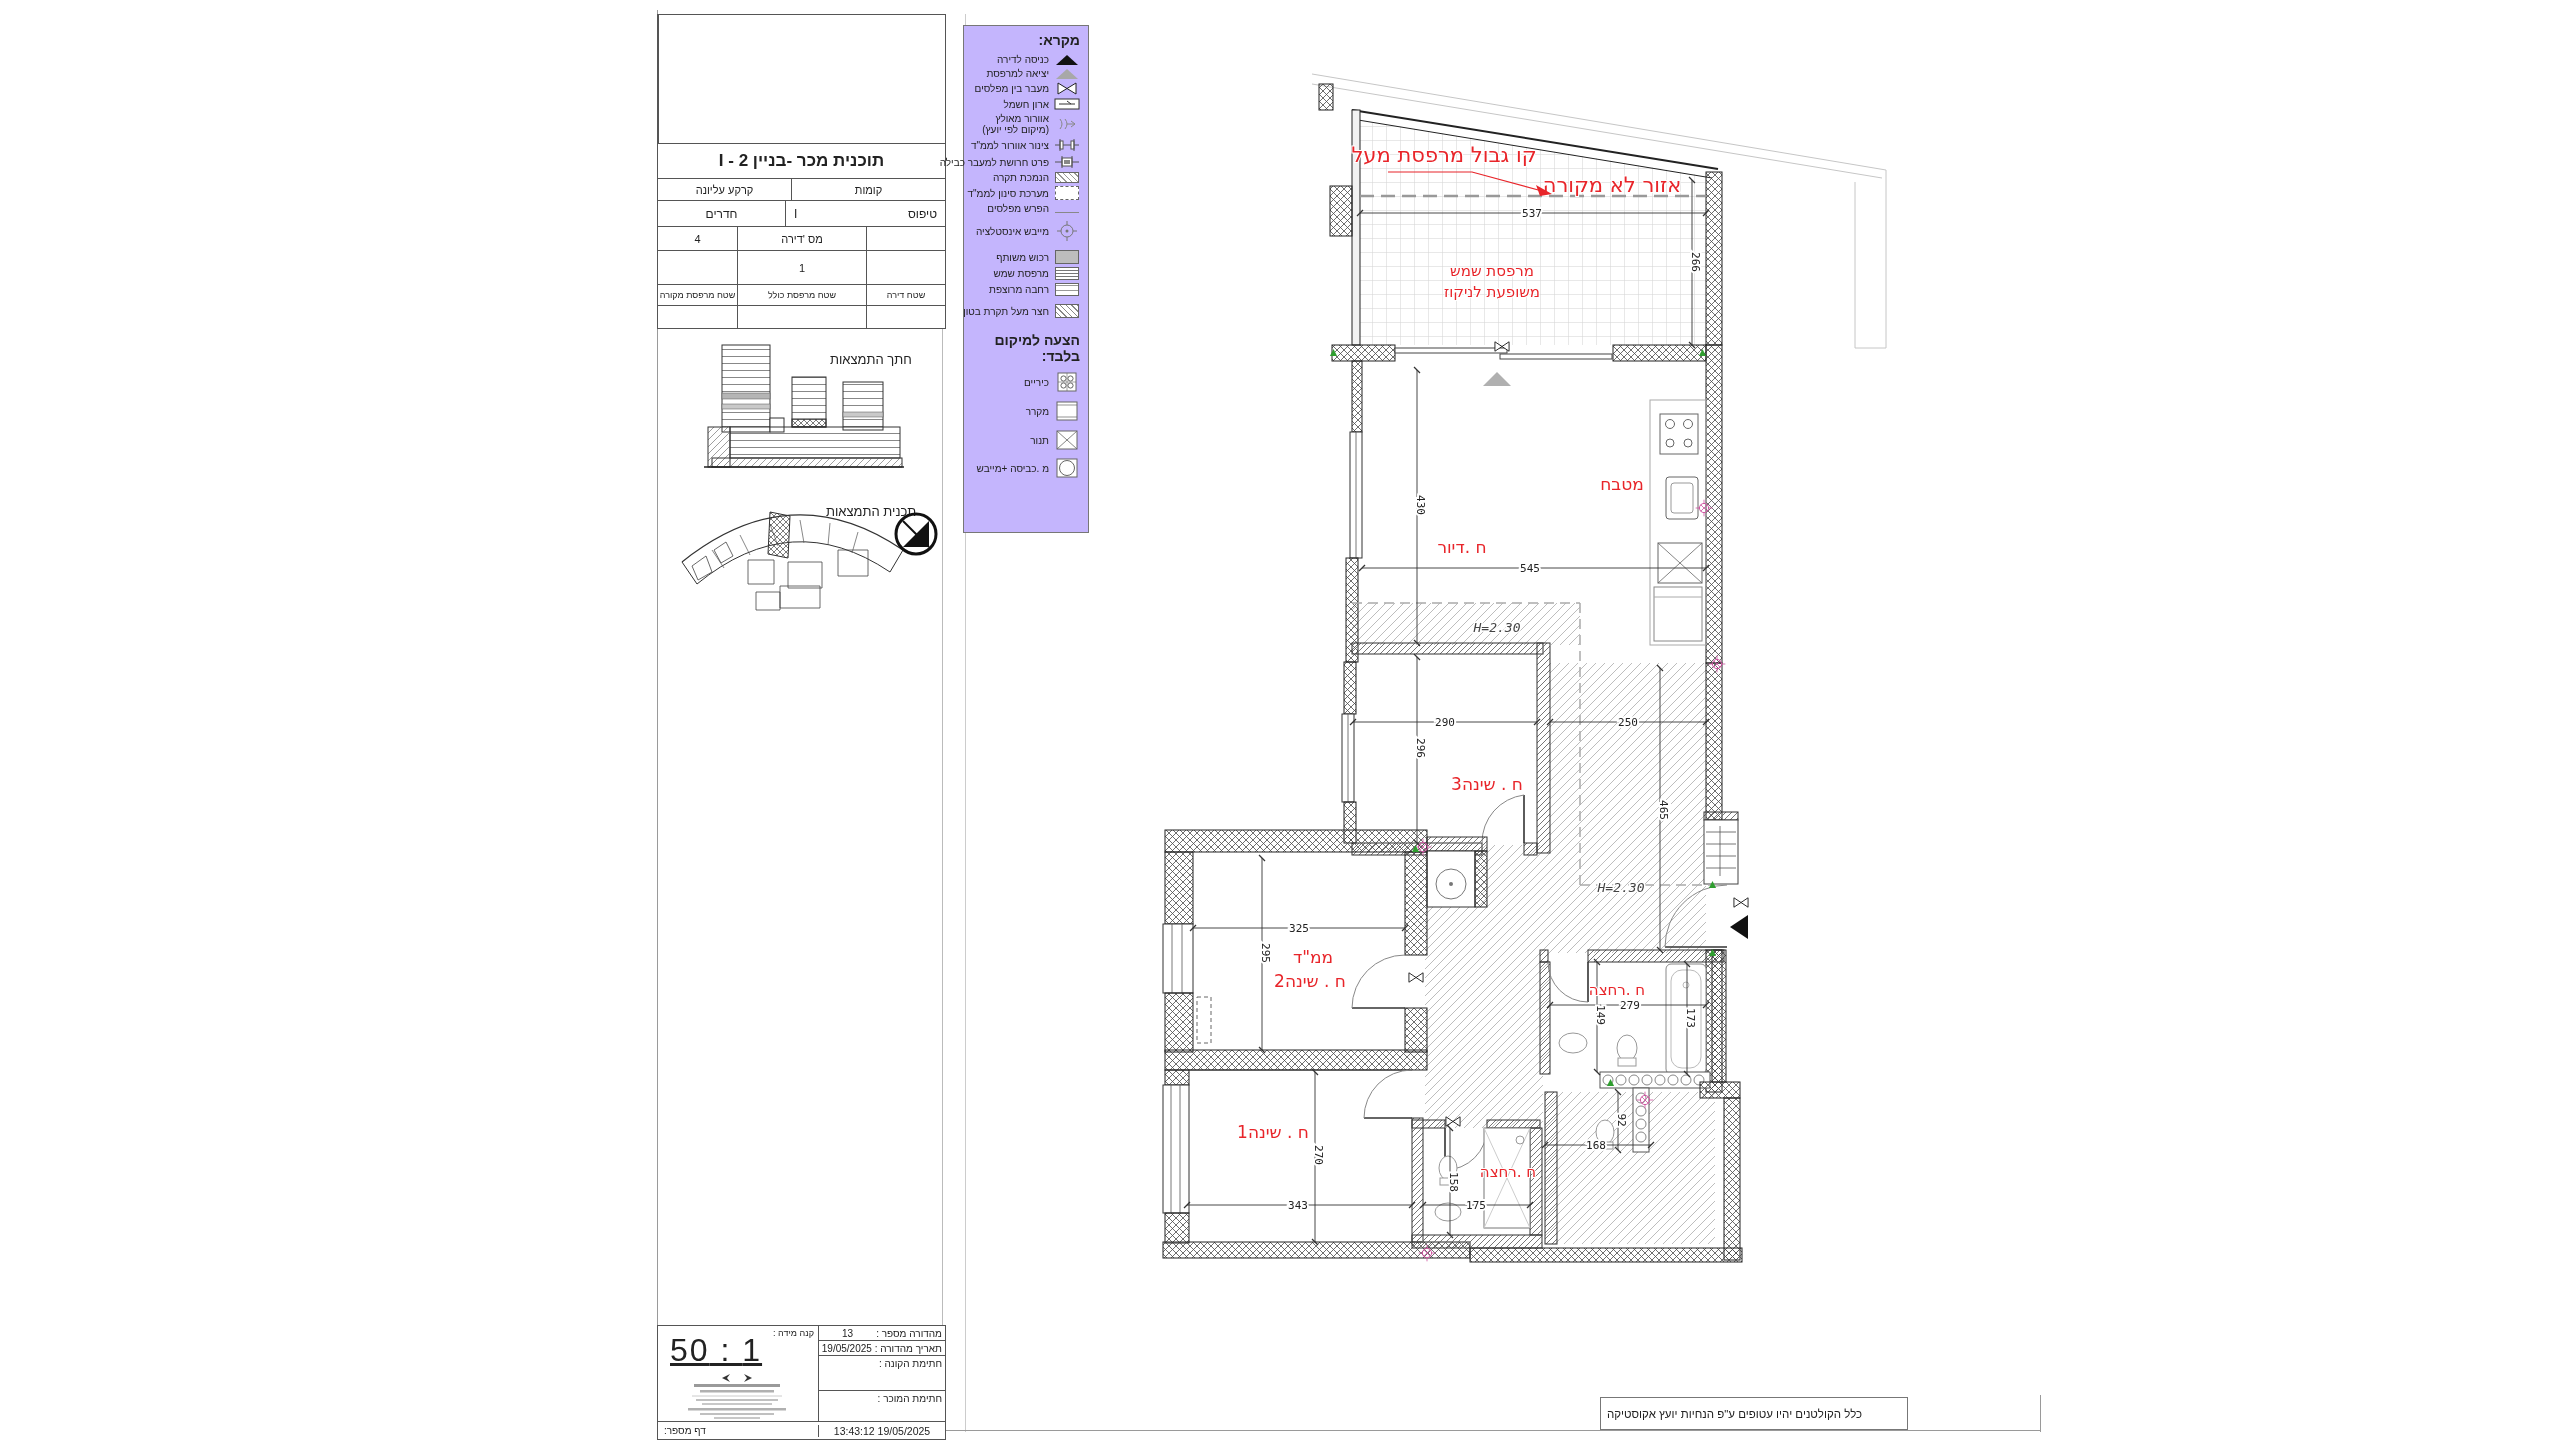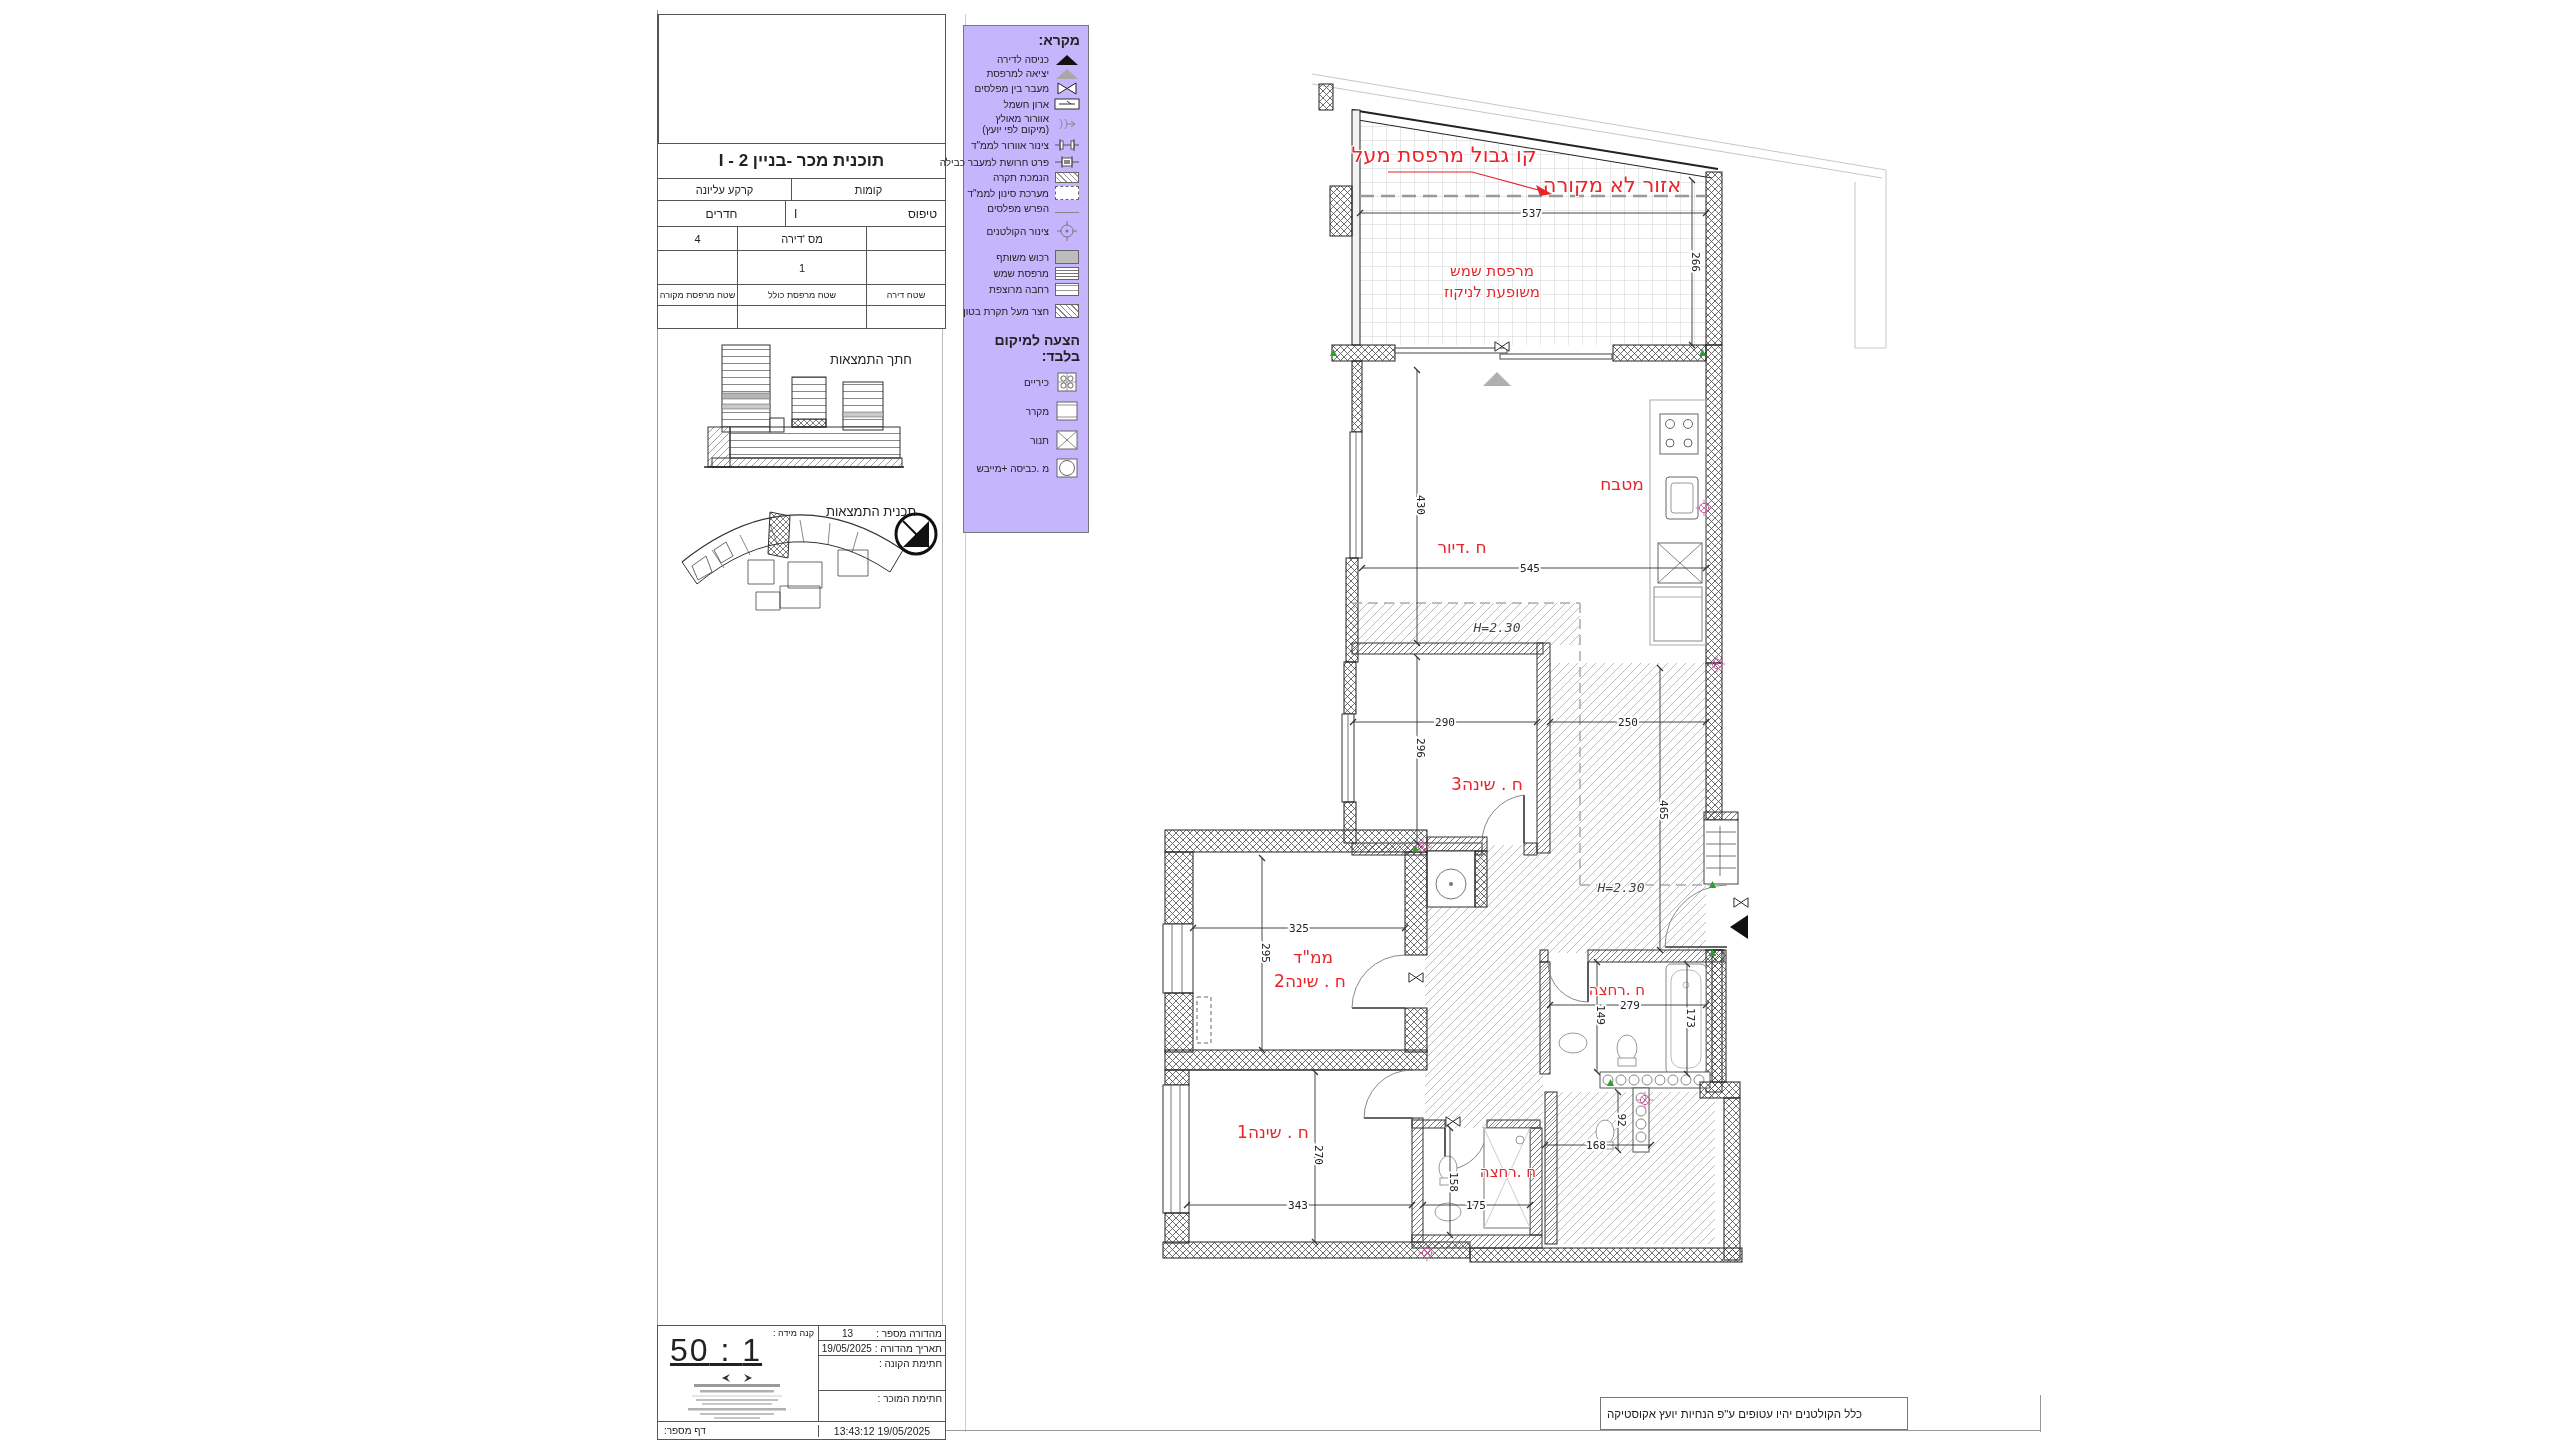--- a/index.html
+++ b/index.html
@@ -264,21 +264,21 @@
       <span class="lg-lab">הפרש מפלסים</span>
       </div>
     <div class="lg-row" style="margin-top:6px;">
         <span class="lg-ic">
       <svg width="24" height="22">
             <circle cx="12" cy="11" r="6" fill="none" stroke="#777"></circle>
             <path d="M12,1 V5 M12,17 V21 M2,11 H6 M18,11 H22" stroke="#777"></path>
             <circle cx="12" cy="11" r="1.5" fill="#777"></circle>
           </svg>
         </span>
-      <span class="lg-lab">צינור הקולטנים</span>
+      <span class="lg-lab">מייבש אינסטלציה</span>
       </div>
     <div class="lg-row" style="margin-top:8px;">
         <span class="lg-ic">
           <span class="sw sw-gray" style="height:14px;"></span>
         </span>
       <span class="lg-lab">רכוש משותף</span>
       </div>
     <div class="lg-row">
         <span class="lg-ic">
           <span class="sw sw-grid" style="height:13px;"></span>

